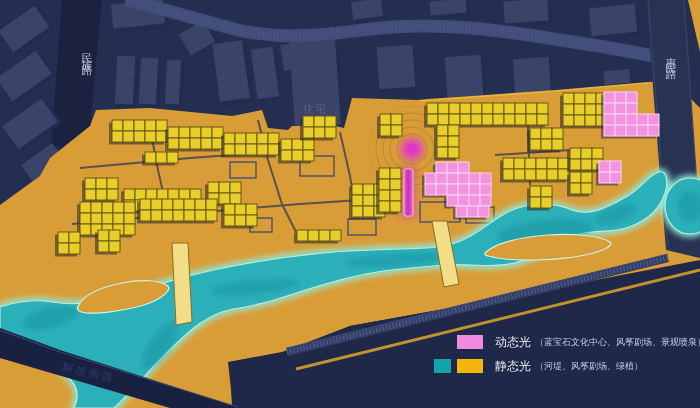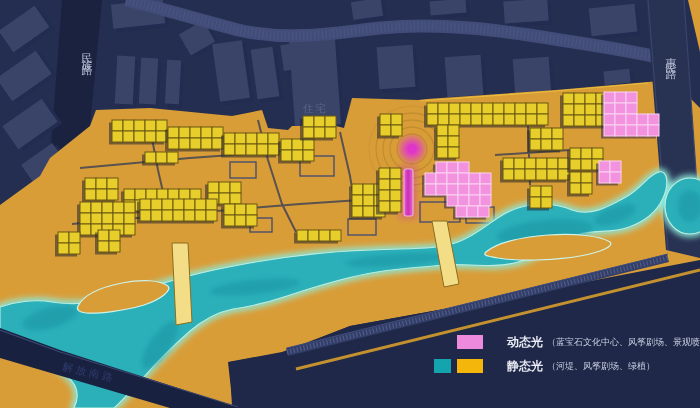--- a/index.html
+++ b/index.html
@@ -10,21 +10,21 @@
   .vlabel{position:absolute;writing-mode:vertical-rl;letter-spacing:6px;
           font-size:11px;color:var(--labelLight,#bcc4da);user-select:none;}
   .hlabel{position:absolute;font-size:10.5px;letter-spacing:2px;user-select:none;}
   #residential-label{color:var(--labelFaint,#59648c);}
   #road-bottom-label{color:var(--labelRoadDark,#2e3c6e);transform:rotate(13deg);letter-spacing:3px;}
   #legend{position:absolute;left:434px;top:334px;display:flex;flex-direction:column;gap:8px;}
   .legend-row{display:flex;align-items:center;gap:4px;height:16px;}
   .sw{width:26px;height:14px;display:inline-block;}
   .sw-extra{width:17px;height:14px;display:inline-block;margin-right:2px;}
   .sw-extra.empty{visibility:hidden;}
-  .legend-label{font-size:12px;font-weight:bold;color:var(--legendTitle,#e9ecf5);margin-left:20px;white-space:nowrap;}
+  .legend-label{font-size:12px;font-weight:normal;color:var(--legendTitle,#e9ecf5);margin-left:8px;white-space:nowrap;}
   .legend-desc{font-size:9px;color:var(--legendDesc,#c9cfe2);white-space:nowrap;}
 </style>
 </head>
 <body>
 
 <div id="stage">
 
 <svg id="map" width="700" height="408" viewBox="0 0 700 408" xmlns="http://www.w3.org/2000/svg">
   <defs>
     <radialGradient id="fountainGlow">

